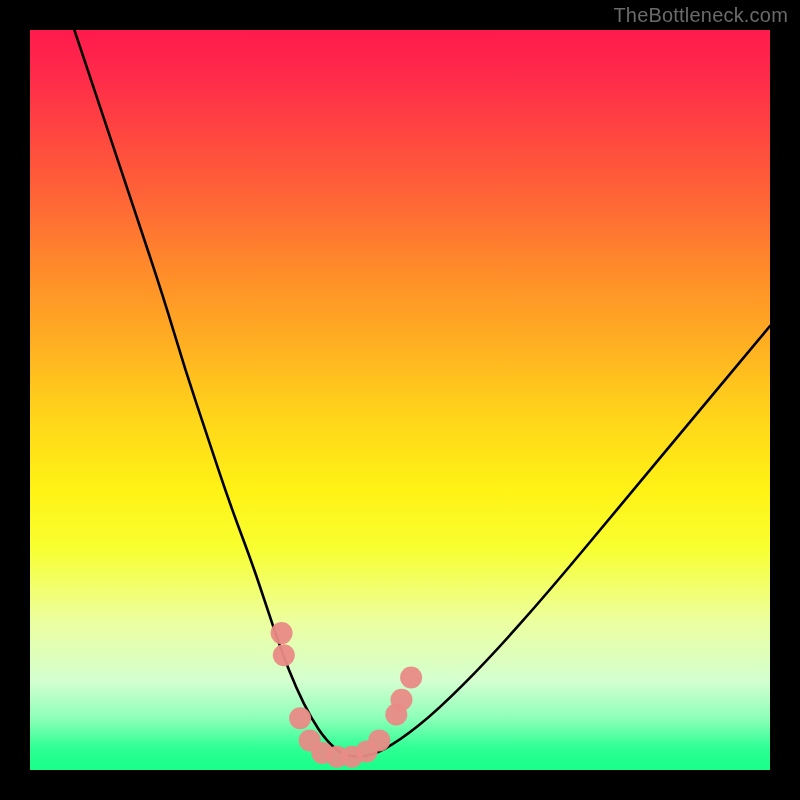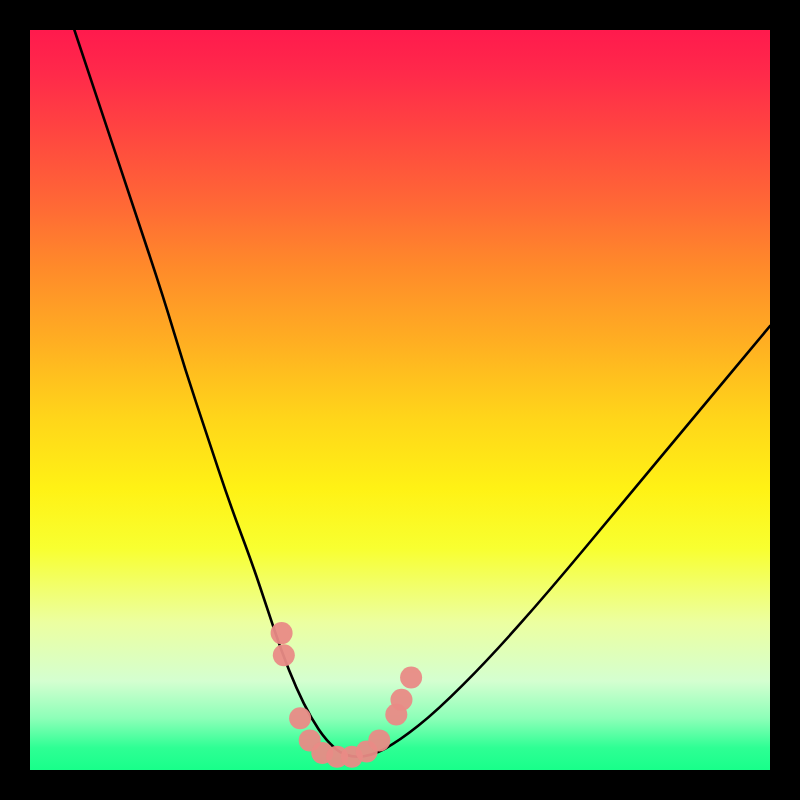--- a/index.html
+++ b/index.html
@@ -62,20 +62,21 @@
     inset: 0;
     width: 740px;
     height: 740px;
   }
 </style>
 </head>
 <body>
 
 <div class="stage">
 
+  <div class="watermark">TheBottleneck.com</div>
 
   <div class="plot-area">
     <div class="gradient-bg"></div>
     <svg class="curves" viewBox="0 0 740 740" preserveAspectRatio="none">
       <g id="curve-group">
           <path d="M 44.40 0.00 Q 44.40 0.00 59.20 44.40 Q 74.00 88.80 88.80 133.20 Q 103.60 177.60 118.40 222.00 Q 133.20 266.40 144.30 303.40 Q 155.40 340.40 166.50 373.70 Q 177.60 407.00 188.70 440.30 Q 199.80 473.60 210.90 503.20 Q 222.00 532.80 229.40 555.00 Q 236.80 577.20 244.20 599.40 Q 251.60 621.60 259.00 640.10 Q 266.40 658.60 273.80 673.40 Q 281.20 688.20 288.60 699.30 Q 296.00 710.40 305.25 718.54 Q 314.50 726.68 327.45 726.68 Q 340.40 726.68 355.20 718.54 Q 370.00 710.40 388.50 695.60 Q 407.00 680.80 432.90 654.90 Q 458.80 629.00 488.40 595.70 Q 518.00 562.40 555.00 518.00 Q 592.00 473.60 629.00 429.20 Q 666.00 384.80 703.00 340.40 T 740.00 296.00" fill="none" stroke="#000" stroke-width="2.6" stroke-linecap="round"></path>
         </g>
       <g id="marker-group">
           <circle cx="251.60" cy="603.10" r="11" fill="#e98b86" fill-opacity="0.95"></circle>
           <circle cx="253.82" cy="625.30" r="11" fill="#e98b86" fill-opacity="0.95"></circle>

